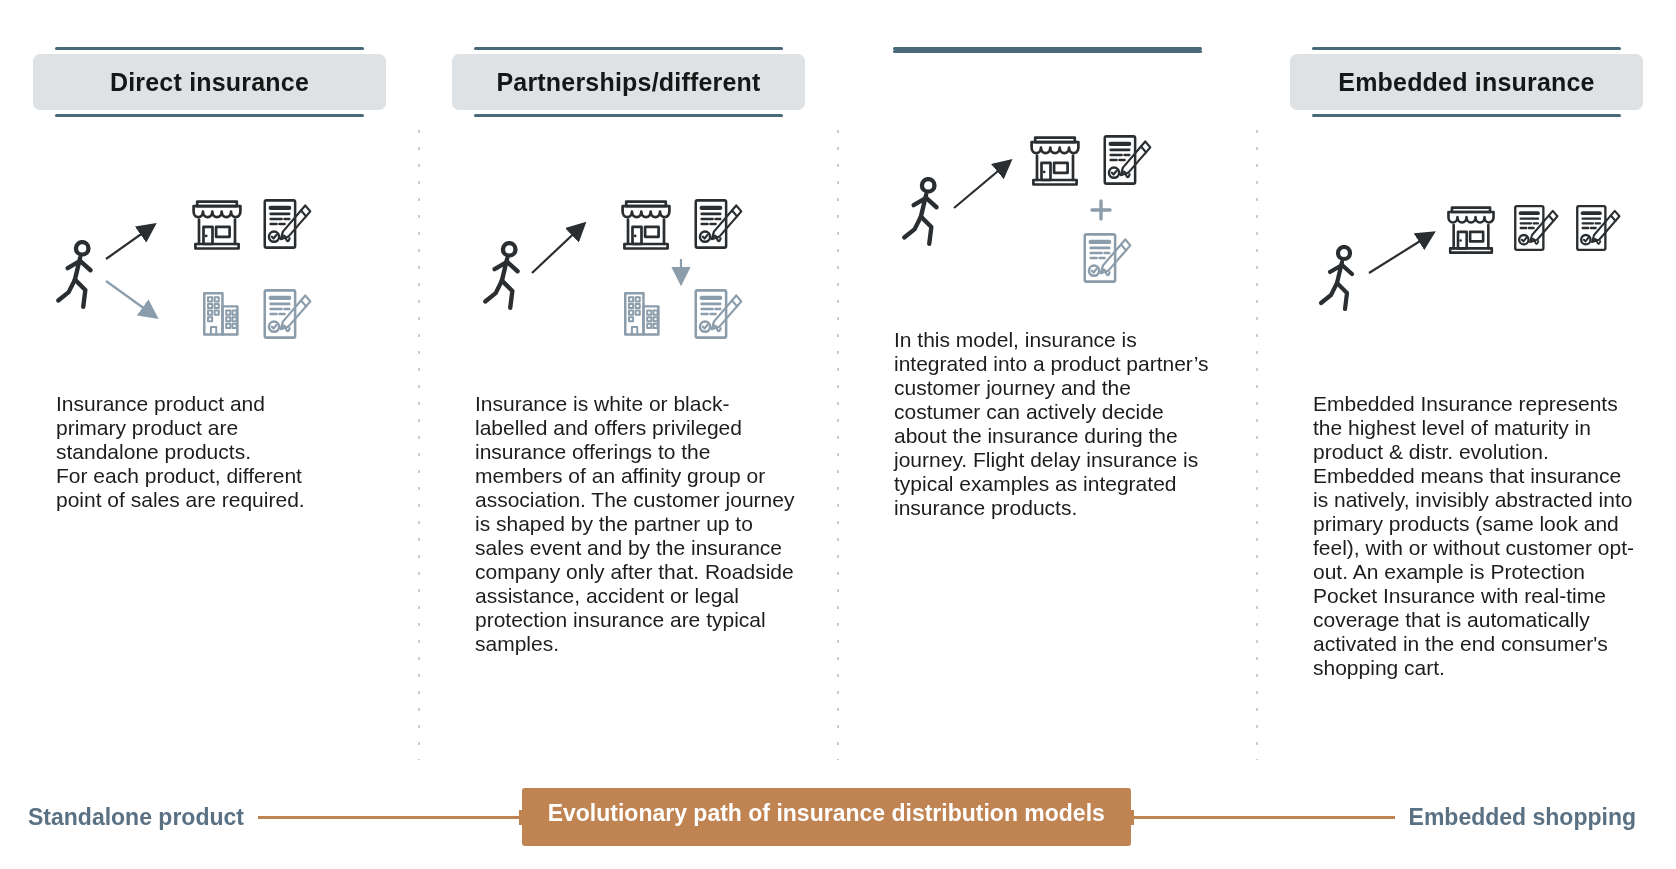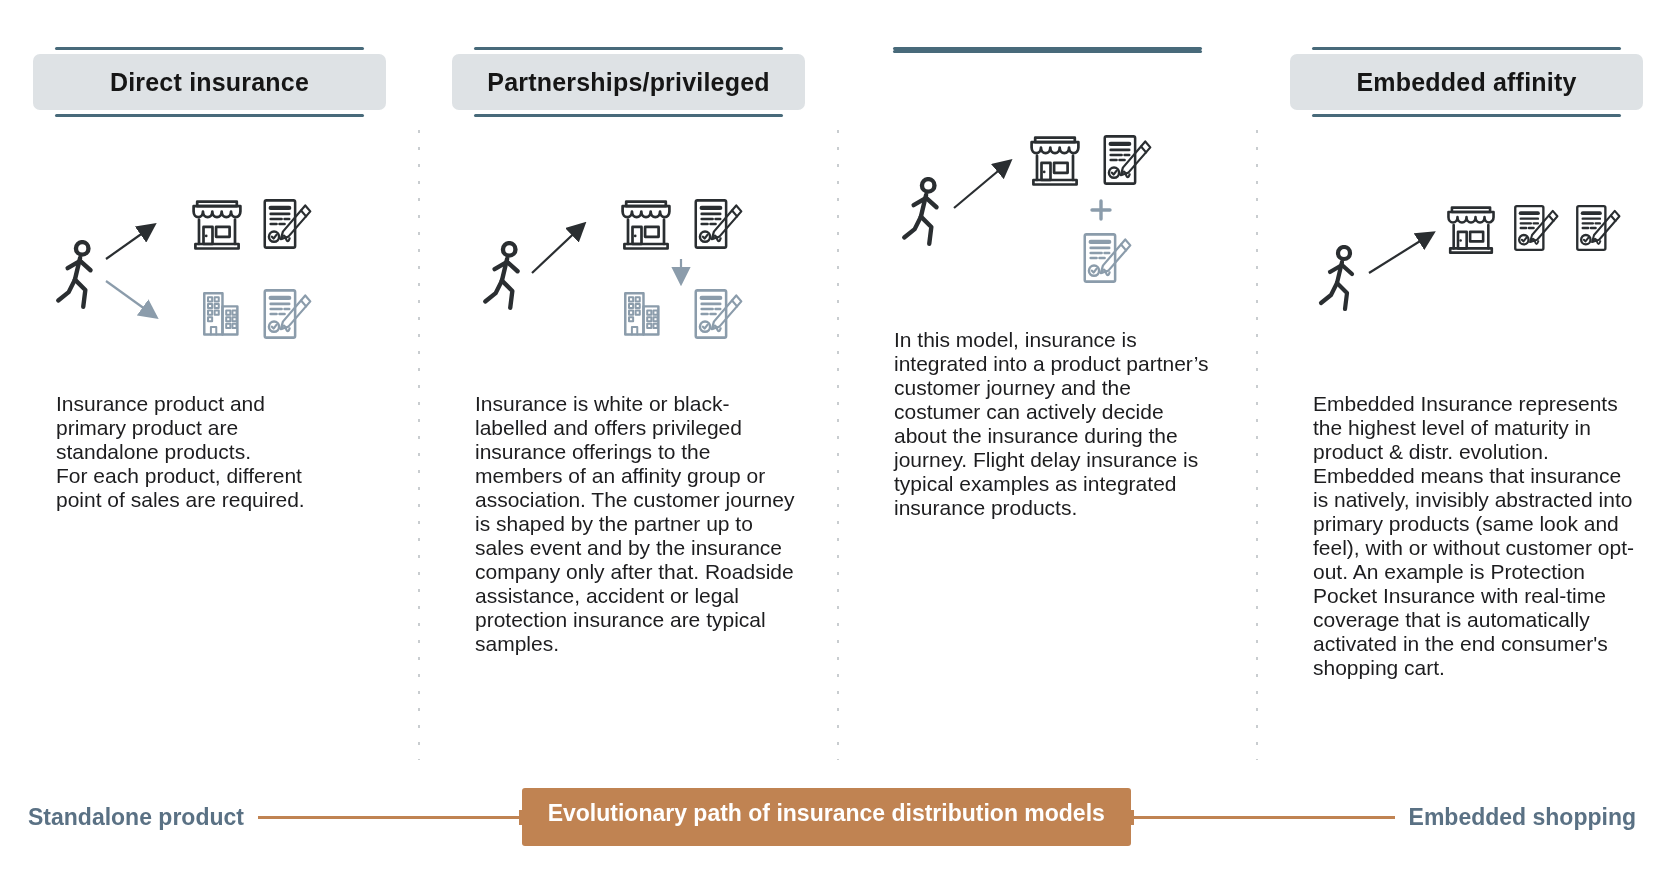--- a/index.html
+++ b/index.html
@@ -144,21 +144,21 @@
       <p class="col-text">Insurance product and
 primary product are
 standalone products.
 For each product, different
 point of sales are required.</p>
     </div>
 
     <div class="column">
       <div class="col-header">
         <div class="hline"></div>
-        <div class="hbox">Partnerships/privileged</div>
+        <div class="hbox">Partnerships/different</div>
         <div class="hline"></div>
       </div>
       <svg class="illustration" viewBox="0 0 419 185">
         <use href="#sym-person" x="60" y="48" width="50" height="73" class="ic-dark"></use>
         <line x1="113" y1="80" x2="165" y2="31" class="ln-dark" stroke-width="2.2" marker-end="url(#ah-dark)"></line>
         <use href="#sym-store" x="198" y="6" width="58" height="54" class="ic-dark"></use>
         <use href="#sym-contract" x="270" y="4" width="54" height="54" class="ic-dark"></use>
         <line x1="262" y1="66" x2="262" y2="90" class="ln-gray" stroke-width="2.2" marker-end="url(#ah-gray)"></line>
         <use href="#sym-building" x="198" y="95" width="48" height="50" class="ic-gray"></use>
         <use href="#sym-contract" x="270" y="94" width="54" height="54" class="ic-gray"></use>
@@ -178,21 +178,21 @@
         <use href="#sym-contract" x="260" y="4" width="54" height="54" class="ic-dark"></use>
         <path d="M254 81 h18 M263 72 v18" class="st ln-gray" fill="none" stroke-width="3.4"></path>
         <use href="#sym-contract" x="240" y="102" width="54" height="54" class="ic-gray"></use>
       </svg>
       <p class="col-text">In this model, insurance is integrated into a product partner’s customer journey and the costumer can actively decide about the insurance during the journey. Flight delay insurance is typical examples as integrated insurance products.</p>
     </div>
 
     <div class="column">
       <div class="col-header">
         <div class="hline"></div>
-        <div class="hbox">Embedded affinity</div>
+        <div class="hbox">Embedded insurance</div>
         <div class="hline"></div>
       </div>
       <svg class="illustration" viewBox="0 0 419 185">
         <use href="#sym-person" x="58" y="52" width="48" height="70" class="ic-dark"></use>
         <line x1="112" y1="80" x2="176" y2="40" class="ln-dark" stroke-width="2.2" marker-end="url(#ah-dark)"></line>
         <use href="#sym-store" x="186" y="12" width="56" height="52" class="ic-dark"></use>
         <use href="#sym-contract" x="252" y="10" width="50" height="50" class="ic-dark"></use>
         <use href="#sym-contract" x="314" y="10" width="50" height="50" class="ic-dark"></use>
       </svg>
       <p class="col-text">Embedded Insurance represents the highest level of maturity in product &amp; distr. evolution. Embedded means that insurance is natively, invisibly abstracted into primary products (same look and feel), with or without customer opt-out. An example is Protection Pocket Insurance with real-time coverage that is automatically activated in the end consumer's shopping cart.</p>

